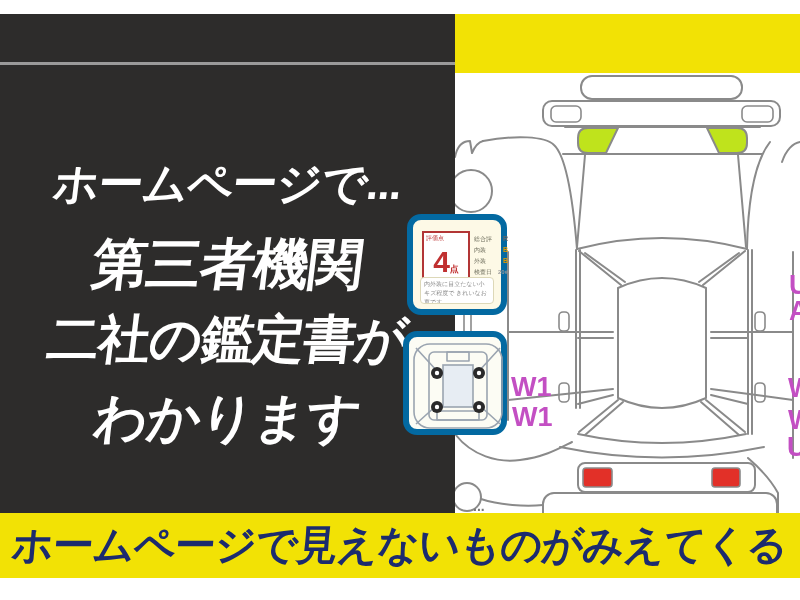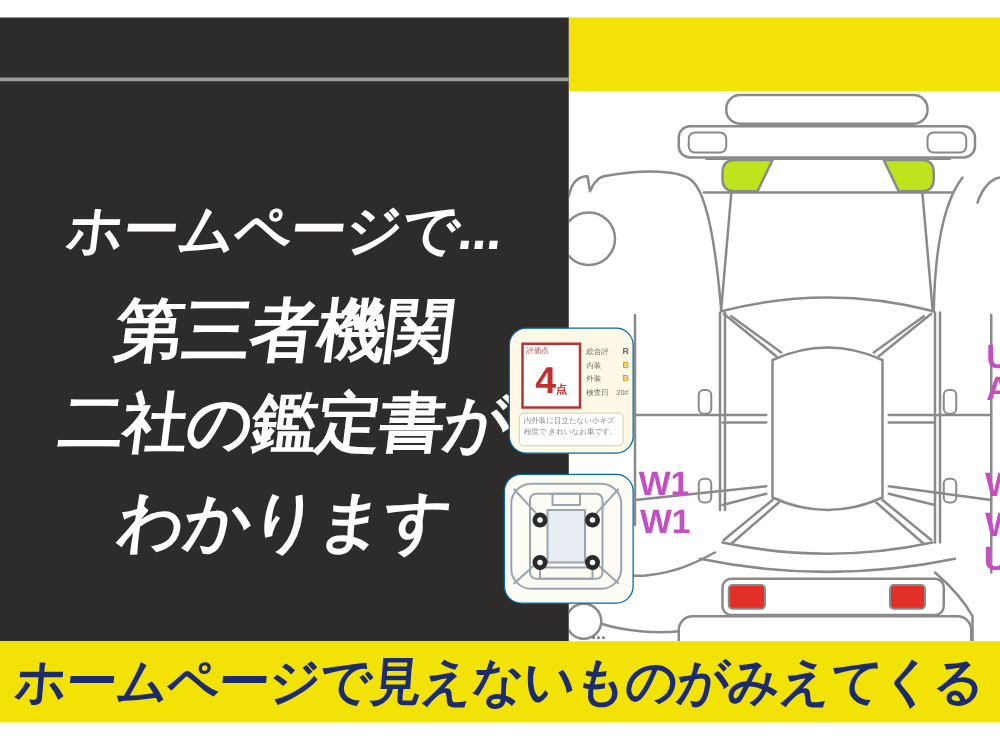--- a/index.html
+++ b/index.html
@@ -31,21 +31,21 @@
     position:absolute;left:455px;top:14px;width:345px;height:59px;
     background:#f2e205;z-index:1;
   }
   
   .diagram{
     position:absolute;left:455px;top:73px;width:345px;height:440px;
     background:#ffffff;overflow:hidden;z-index:1;
   }
   
   .card{
-    position:absolute;z-index:3;border:1px solid #0369a1;border-radius:14px;margin-top:48px;
+    position:absolute;z-index:3;border:6px solid #0369a1;border-radius:14px;
   }
   .rating-card{
     left:407px;top:214px;width:100px;height:101px;background:#fdf9e6;
   }
   .score-box{
     position:absolute;left:9px;top:11px;width:48px;height:53px;
     background:#ffffff;border:2.5px solid #b23535;
   }
   .score-label{
     position:absolute;left:2px;top:2px;font-size:6px;color:#c04040;line-height:1;

